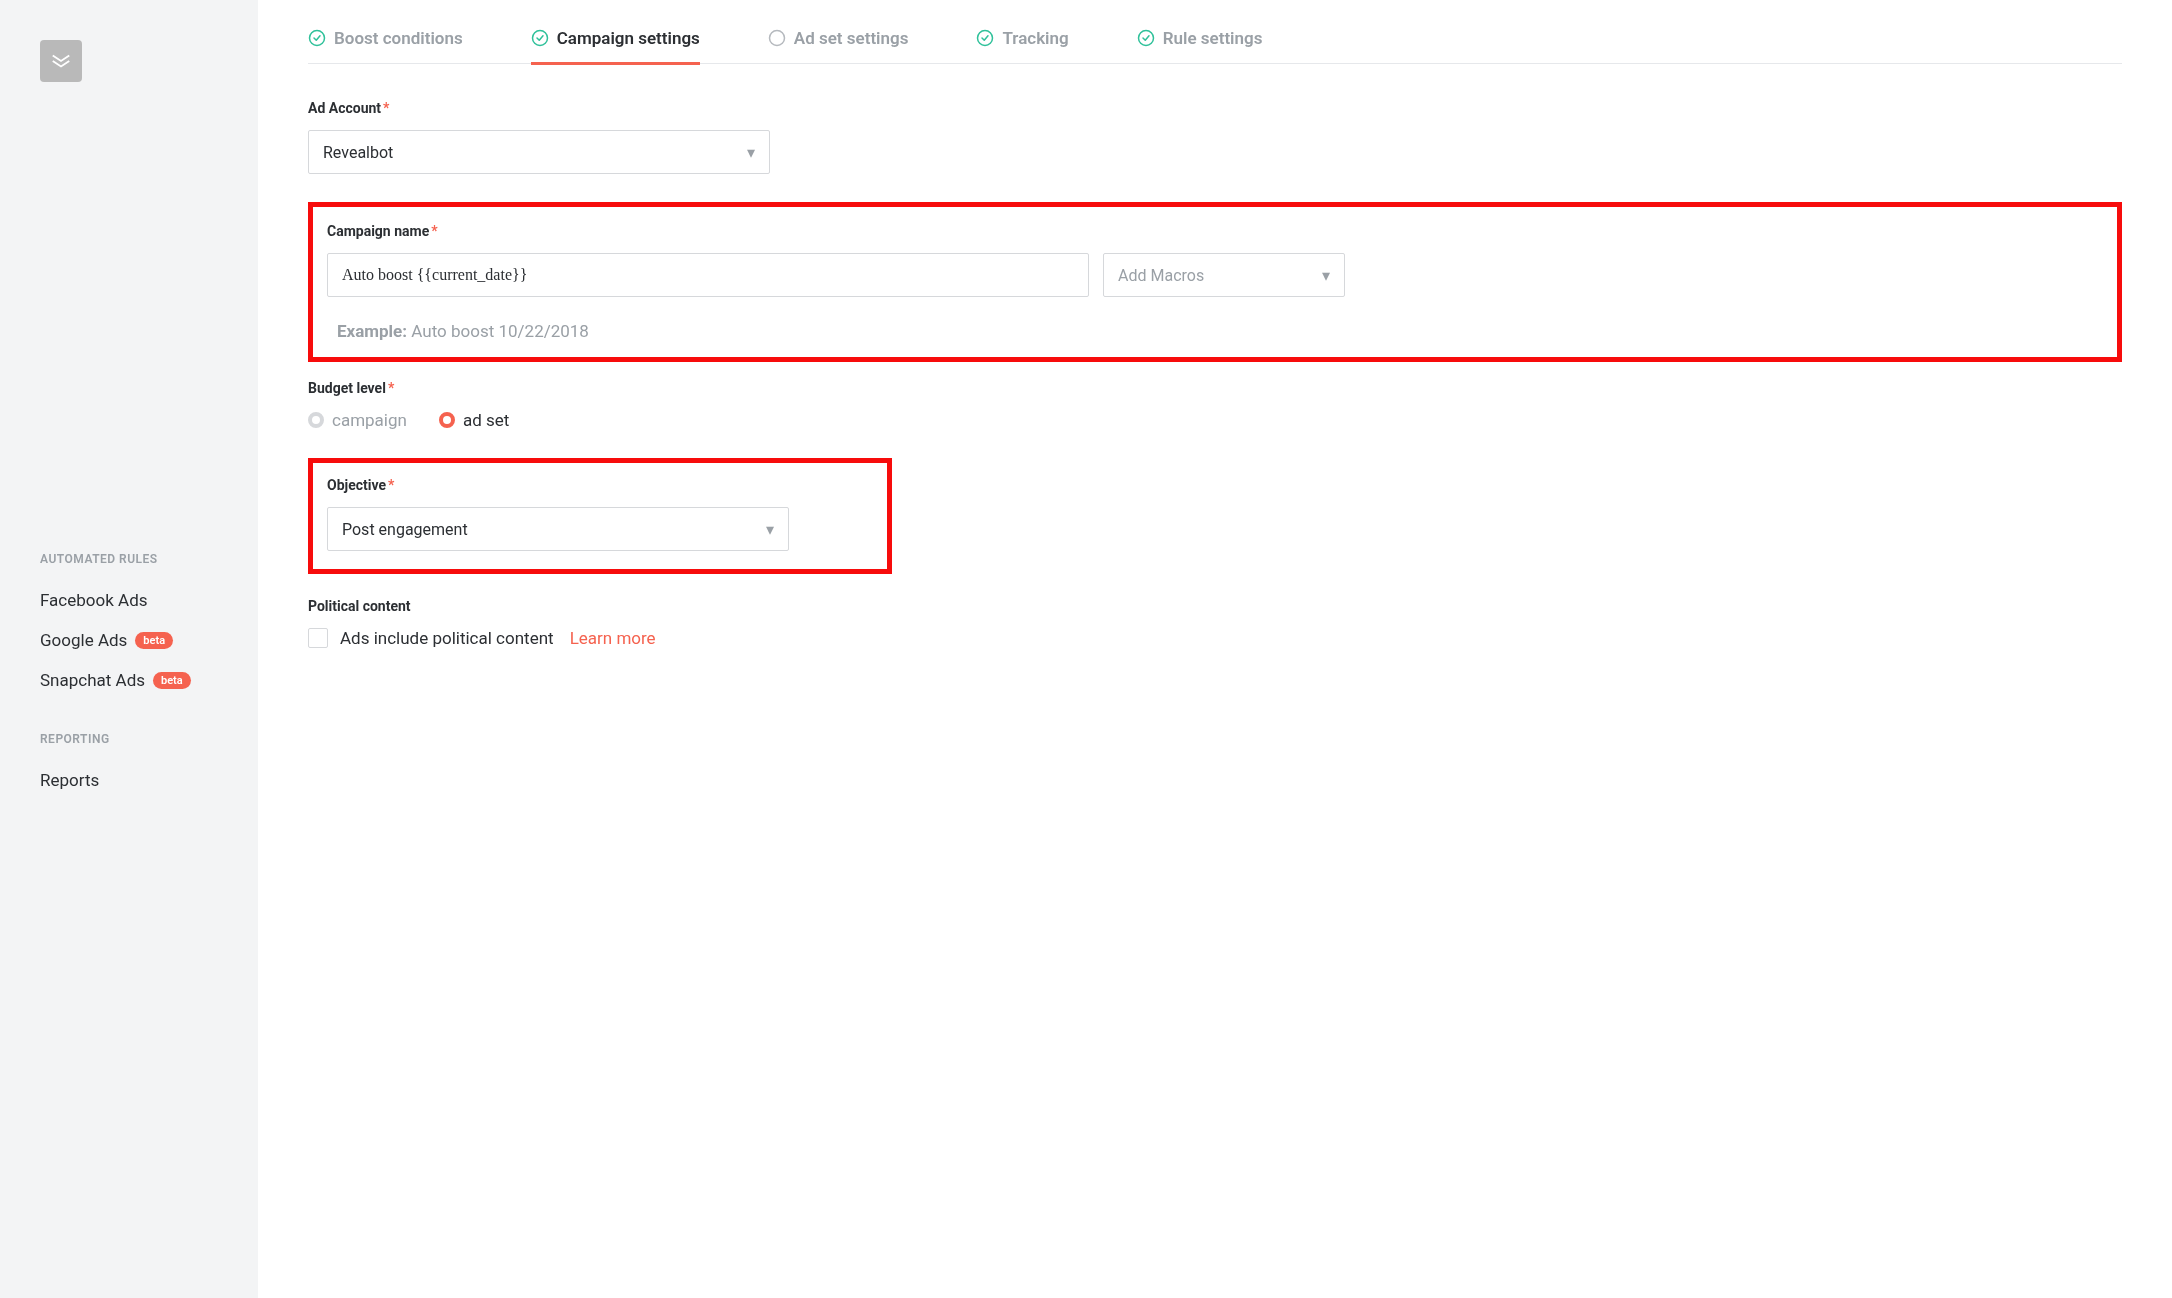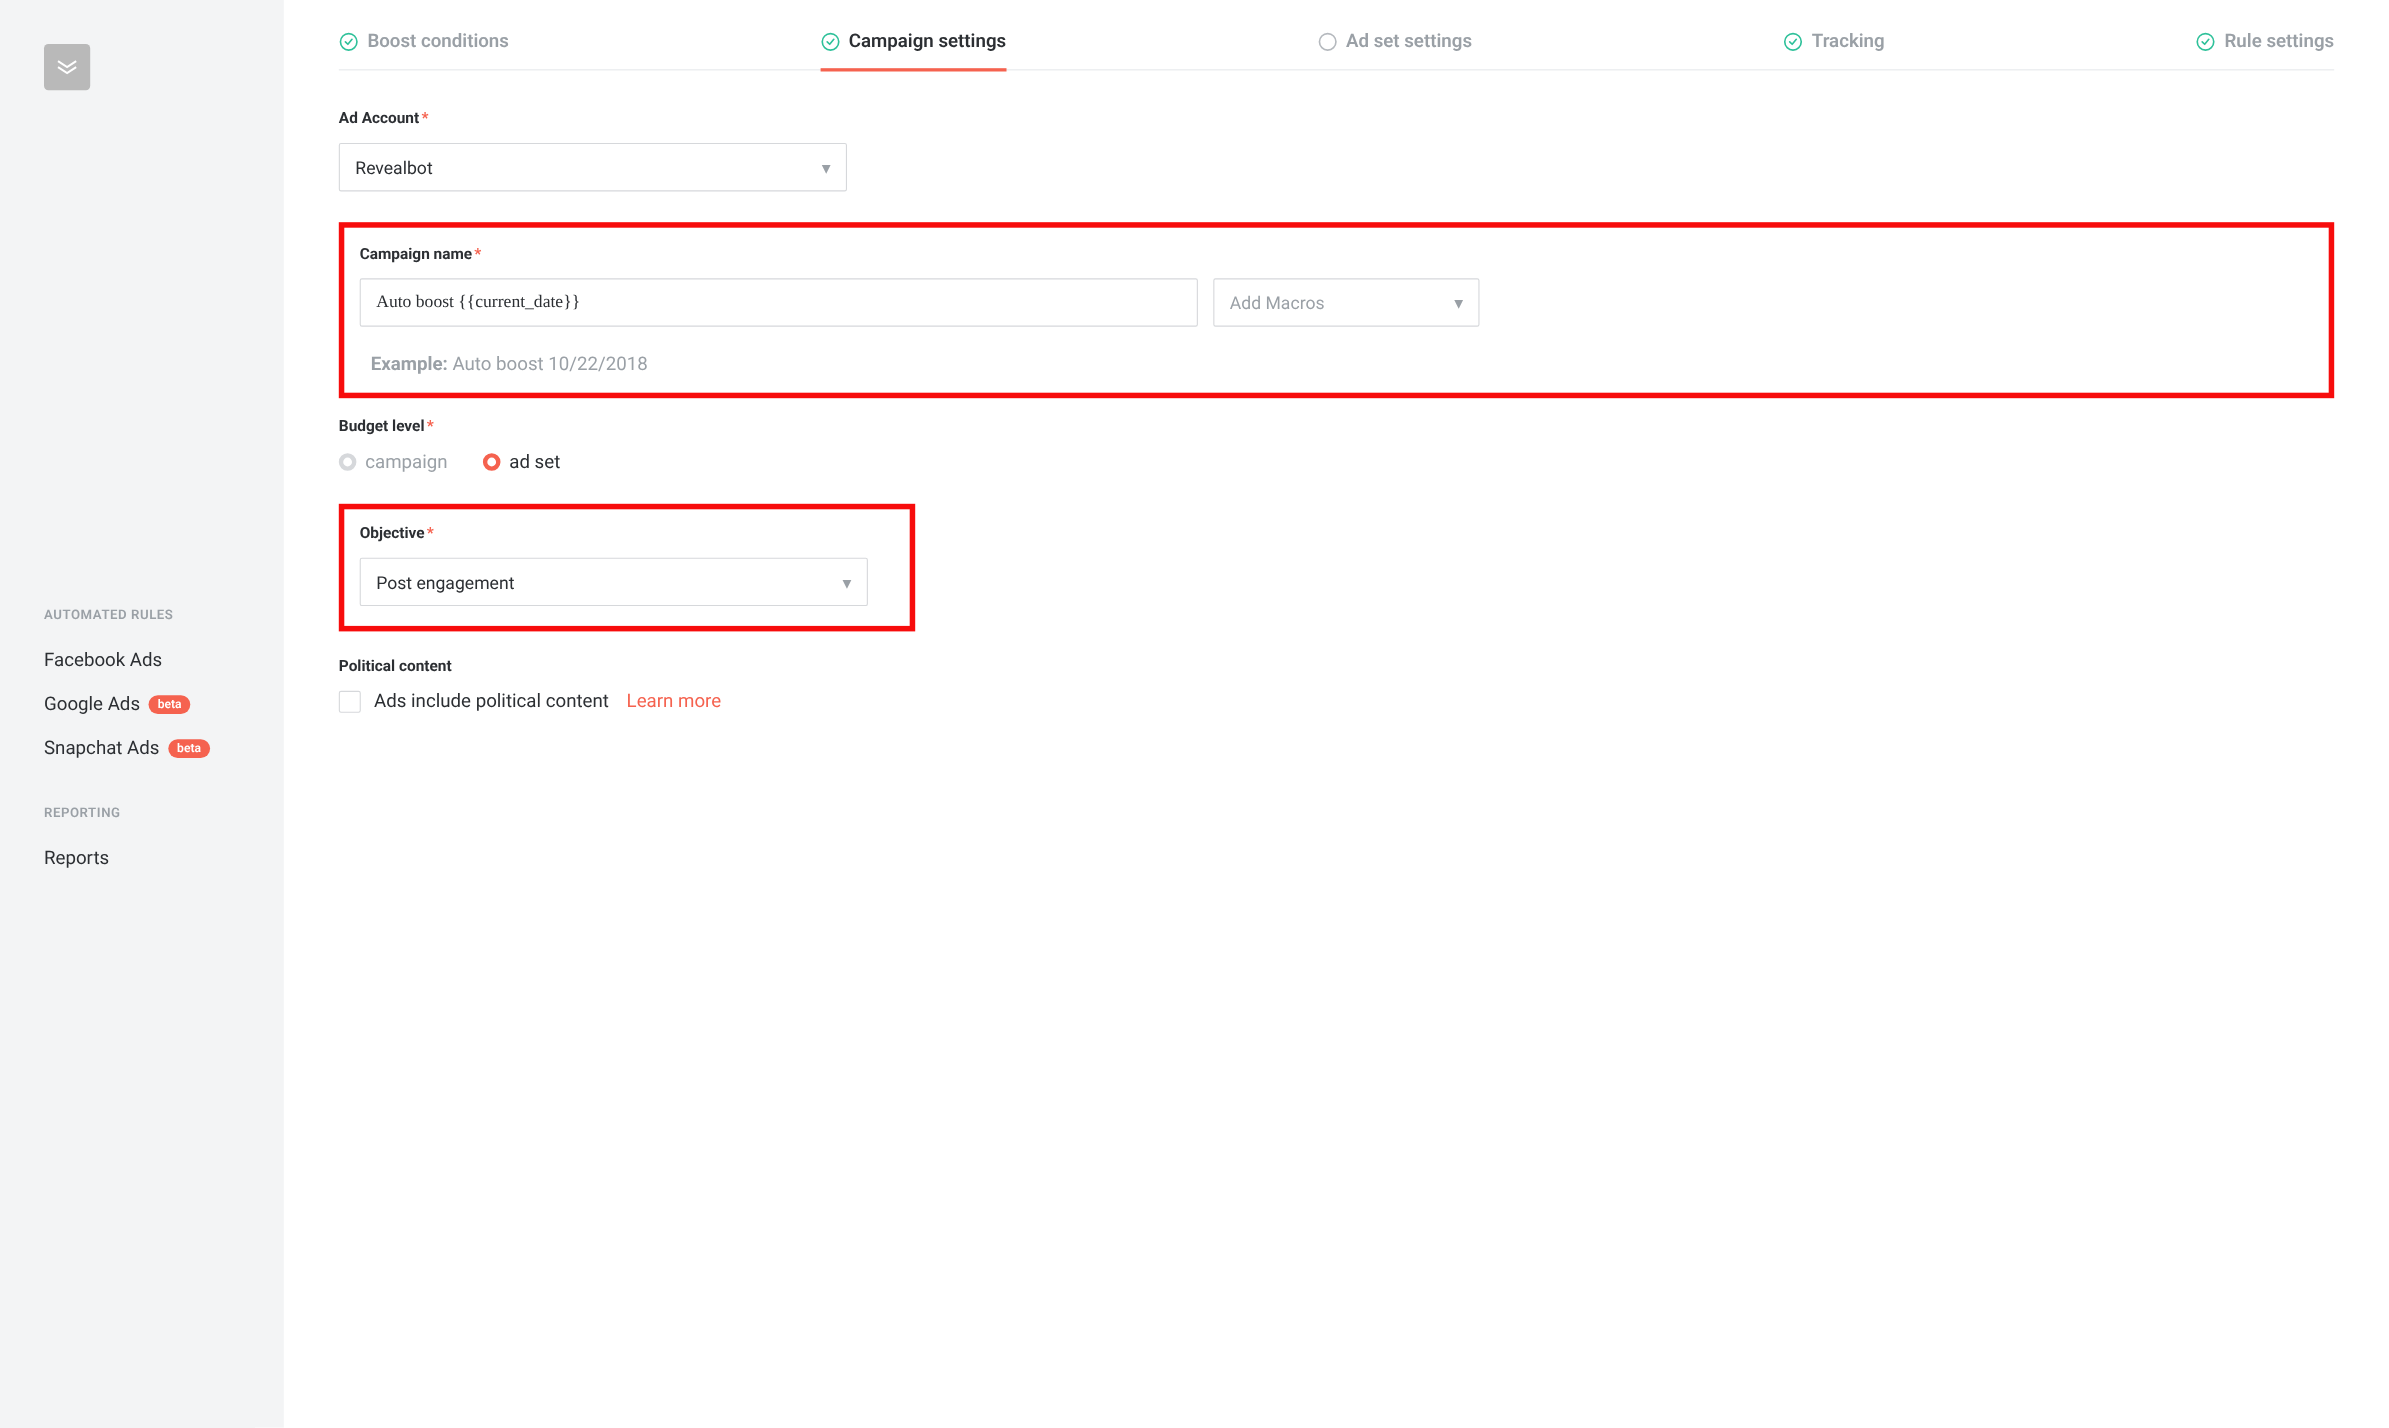--- a/index.html
+++ b/index.html
@@ -89,22 +89,21 @@
   border: 1px solid transparent;
 }
 .btn-secondary { background: #fff; border-color: #d6d8db; color: #2c2f33; }
 .btn-primary { background: #f5624f; color: #fff; }
 
 
 .tabs {
   display: flex;
   border-bottom: 1px solid #e6e8eb;
   margin-bottom: 36px;
-  gap: 40px;
-  justify-content: space-between;
+  gap: 68px;
 }
 .tab {
   display: flex;
   align-items: center;
   gap: 8px;
   padding: 0 0 14px 0;
   font-size: 17px;
   font-weight: 600;
   color: #9aa0a6;
   cursor: pointer;
@@ -192,21 +191,21 @@
   border: 1px solid #d6d8db;
   border-radius: 2px;
   cursor: pointer;
 }
 .learn-more { color: #f5624f; margin-left: 4px; cursor: pointer; }
 
 .highlight-box-2 {
   border: 5px solid #f70c0c;
   padding: 14px 14px 18px 14px;
   margin-bottom: 24px;
-  width: 524px;
+  width: 584px;
 }
 </style>
 </head>
 <body>
 
 <div class="app">
 
   <div class="sidebar">
     <div class="logo">
       <svg width="22" height="22" viewBox="0 0 24 24">

